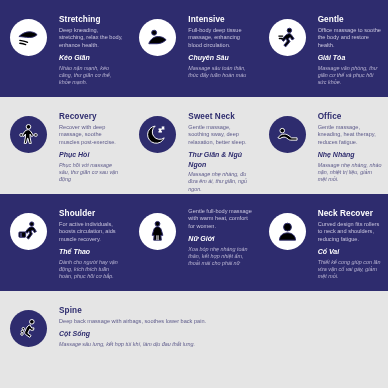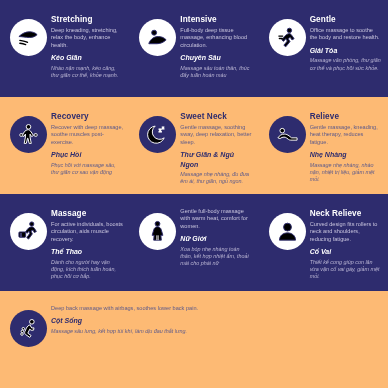--- a/index.html
+++ b/index.html
@@ -4,27 +4,27 @@
 <style>
   * { margin:0; padding:0; box-sizing:border-box; }
   html,body { width:388px; height:388px; overflow:hidden; }
   body {
     font-family:"Liberation Sans", sans-serif;
     background:#2e2c6e;
   }
   #grid { display:flex; flex-direction:column; width:388px; height:388px; }
   .row { display:flex; width:100%; height:97px; }
   .row.dark { background:#2e2c6e; }
-  .row.light { background:#fdba74; }
+  .row.light { background:#e5e5e5; }
   .cell {
     flex:1 1 33.333%;
     display:flex;
     align-items:flex-start;
     padding:13px 6px 8px 10px;
-    gap:4px;
+    gap:12px;
     overflow:hidden;
   }
   .icon-wrap {
     flex:0 0 auto;
     width:37px; height:37px;
     border-radius:50%;
     display:flex; align-items:center; justify-content:center;
     margin-top:6px;
   }
   .row.dark .icon-wrap { background:#ffffff; }
@@ -140,40 +140,40 @@
         </div>
       </div>
       <div class="cell">
         <div class="icon-wrap">
           <svg viewBox="0 0 24 24">
             <circle cx="6.5" cy="8" r="2.4" fill="currentColor"></circle>
             <path d="M2 15.5c1.6-2.6 4-3.9 6.6-3.9 2 0 3.6.7 5 1.8l2.7 2.1H22v2.4H15.4c-.9 0-1.7-.3-2.4-.8l-2-1.5c-.8-.6-1.7-.9-2.7-.9-1.4 0-2.8.5-4 1.5L2 15.5z" fill="currentColor"></path>
           </svg>
         </div>
         <div class="txt">
-          <div class="t-en">Relieve</div>
+          <div class="t-en">Office</div>
           <div class="d-en">Gentle massage, kneading, heat therapy, reduces fatigue.</div>
           <div class="t-vi">Nhẹ Nhàng</div>
           <div class="d-vi">Massage nhẹ nhàng, nhào nặn, nhiệt trị liệu, giảm mệt mỏi.</div>
         </div>
       </div>
     </div>
     <div class="row dark">
       <div class="cell">
         <div class="icon-wrap">
           <svg viewBox="0 0 24 24">
             <circle cx="15.4" cy="4.2" r="2.2" fill="currentColor"></circle>
             <path d="M14.2 7.4c-1.4.3-2.5 1.2-3.4 2.4l-1.9 2.6 1.8 1.4 1.7-2.2.8 2.6-3 4.2 1.9 1.5 3.9-5.4-1.4-3 2-1 1.5 2.6 2.1-1.1-2.1-3.4c-.9-1.4-2.3-1.6-3.9-1.2z" fill="currentColor"></path>
             <rect x="2" y="12.5" width="7" height="5.5" rx=".8" fill="currentColor"></rect>
             <circle cx="4.2" cy="14.6" r=".8" fill="#fff"></circle>
             <circle cx="4.2" cy="16.6" r=".8" fill="#fff"></circle>
           </svg>
         </div>
         <div class="txt">
-          <div class="t-en">Massage</div>
+          <div class="t-en">Shoulder</div>
           <div class="d-en">For active individuals, boosts circulation, aids muscle recovery.</div>
           <div class="t-vi">Thể Thao</div>
           <div class="d-vi">Dành cho người hay vận động, kích thích tuần hoàn, phục hồi cơ bắp.</div>
         </div>
       </div>
       <div class="cell">
         <div class="icon-wrap">
           <svg viewBox="0 0 24 24">
             <circle cx="12" cy="4" r="2.5" fill="currentColor"></circle>
             <path d="M12 7c-2.1 0-3.4 1.4-3.9 3.2L6.4 16h2.1l-.5 5h8l-.5-5h2.1l-1.7-5.8C15.4 8.4 14.1 7 12 7z" fill="currentColor"></path>
@@ -187,38 +187,39 @@
         </div>
       </div>
       <div class="cell">
         <div class="icon-wrap">
           <svg viewBox="0 0 24 24">
             <circle cx="12" cy="7.4" r="4.1" fill="currentColor"></circle>
             <path d="M3.6 21c0-4.6 3.8-7.6 8.4-7.6s8.4 3 8.4 7.6H3.6z" fill="currentColor"></path>
           </svg>
         </div>
         <div class="txt">
-          <div class="t-en">Neck Relieve</div>
+          <div class="t-en">Neck Recover</div>
           <div class="d-en">Curved design fits rollers to neck and shoulders, reducing fatigue.</div>
           <div class="t-vi">Cổ Vai</div>
           <div class="d-vi">Thiết kế cong giúp con lăn vừa vặn cổ vai gáy, giảm mệt mỏi.</div>
         </div>
       </div>
     </div>
     <div class="row light">
       <div class="cell">
         <div class="icon-wrap">
           <svg viewBox="0 0 24 24">
             <circle cx="15.5" cy="5" r="2.4" fill="currentColor"></circle>
             <path d="M14 8.2c-2 .3-3.4 1.7-4.2 3.4l-1.6 3.6c-.5 1.2-.2 2.4.8 3.1l4.3 3 1.4-2-3.4-2.4 2-4.2 1.5 1.2 2.5-.2.4-2.4-2.3.2-1.4-2.3z" fill="currentColor"></path>
             <circle cx="6.6" cy="12.2" r="1.3" fill="currentColor"></circle>
             <circle cx="5.6" cy="15" r="1.3" fill="currentColor"></circle>
             <circle cx="5.2" cy="17.8" r="1.3" fill="currentColor"></circle>
           </svg>
         </div>
         <div class="txt">
+          <div class="t-en">Spine</div>
           <div class="d-en">Deep back massage with airbags, soothes lower back pain.</div>
           <div class="t-vi">Cột Sống</div>
           <div class="d-vi">Massage sâu lưng, kết hợp túi khí, làm dịu đau thắt lưng.</div>
         </div>
       </div>
     </div>
   </div>
 
 </body></html>

